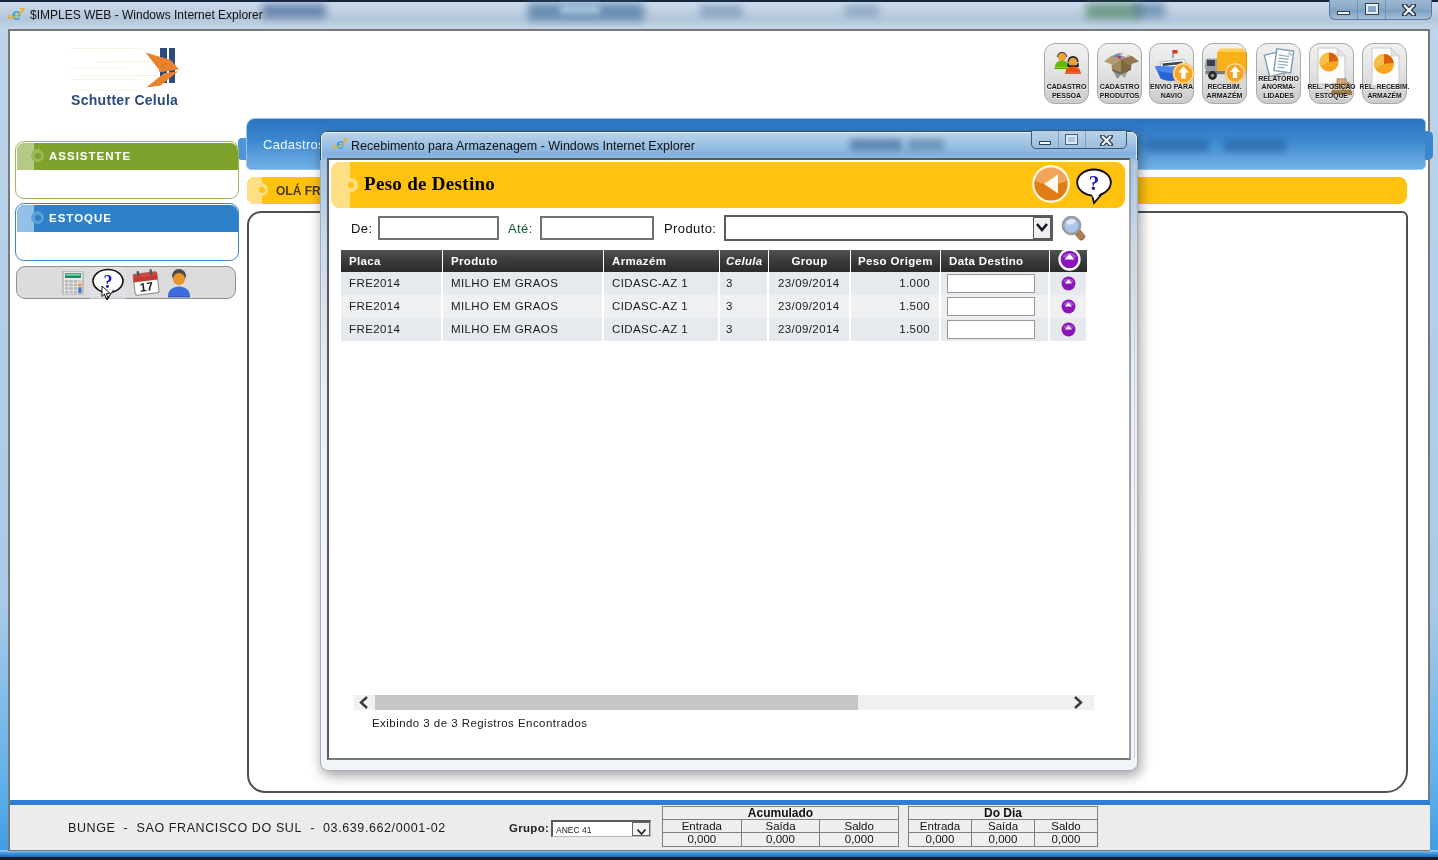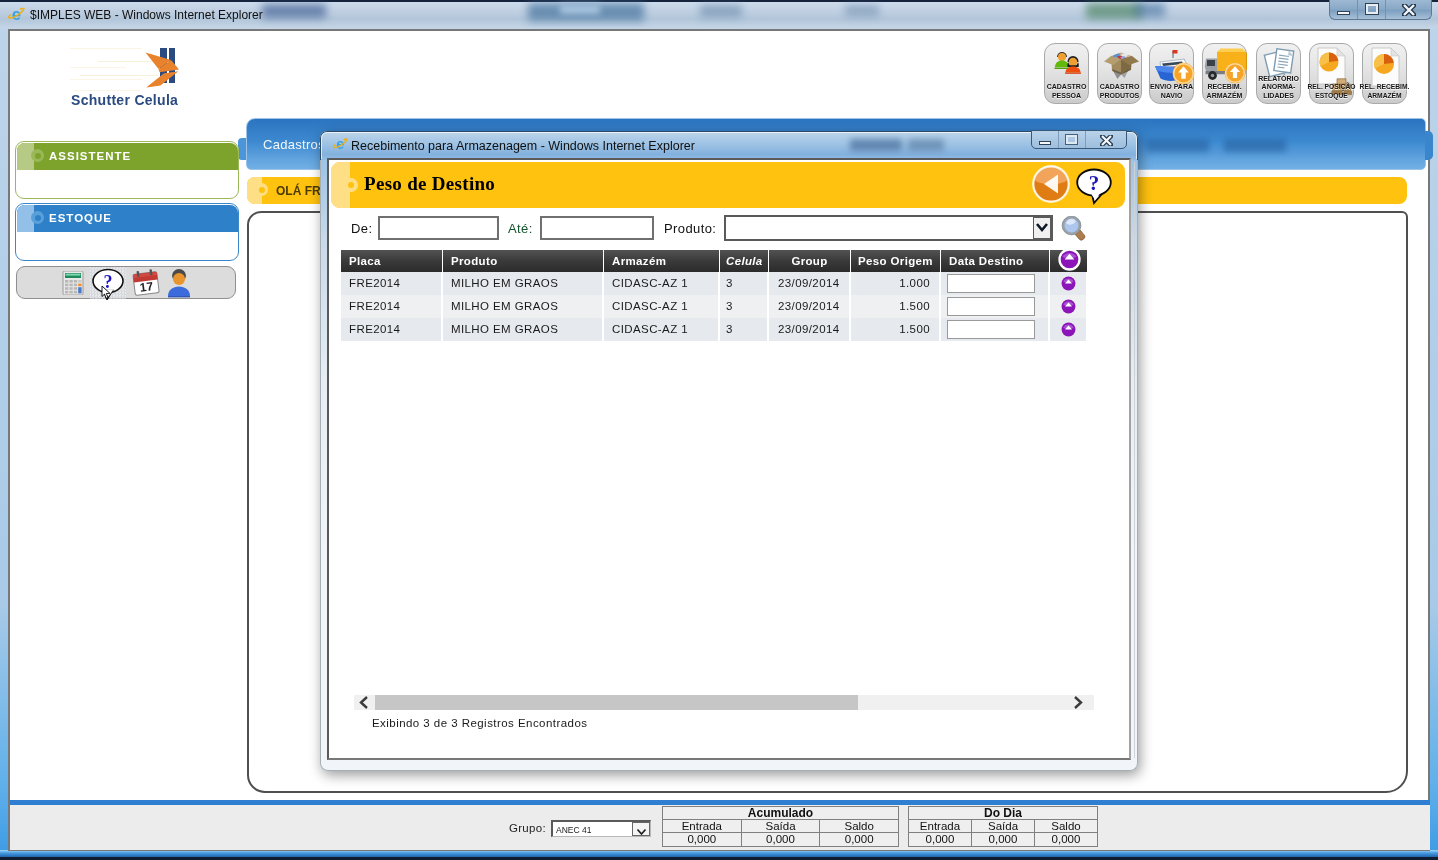--- a/index.html
+++ b/index.html
@@ -266,21 +266,22 @@
  <path d="M2 28c0-6 5-9.5 11-9.5S24 22 24 28z" fill="#3c6cdc"></path>
  <path d="M2 28h22v1.4H2z" fill="#3058b8"></path>
 </svg>
 
 <svg class="abs" style="left:101px;top:286px;" width="10" height="15" viewBox="0 0 10 15">
  <path d="M1 0v10.5l2.5-2.4 1.6 4.2 1.9-.8-1.7-4 3.6-.2z" fill="#fff" stroke="#000" stroke-width=".9"></path>
 </svg>
 
 <div class="abs" style="left:10px;top:799.5px;width:1420px;height:6px;background:#2e7ed2;"></div>
 <div class="abs" style="left:10px;top:804.5px;width:1420px;height:45.5px;background:#ececec;"></div>
-<div class="abs" style="left:509px;top:822px;font-size:11.5px;font-weight:normal;color:#222;letter-spacing:.3px;">Grupo:</div>
+<div class="abs" style="left:68px;top:821px;font-size:12.5px;color:#1a1a1a;letter-spacing:.6px;">BUNGE&nbsp; - &nbsp;SAO FRANCISCO DO SUL&nbsp; - &nbsp;03.639.662/0001-02</div>
+<div class="abs" style="left:509px;top:822px;font-size:11.5px;font-weight:bold;color:#222;letter-spacing:.3px;">Grupo:</div>
 <div class="abs" style="left:551px;top:820px;width:100px;height:17px;background:#fff;border-top:2px solid #5a5a5a;border-left:2px solid #5a5a5a;border-right:1px solid #b8b8b8;border-bottom:1px solid #b8b8b8;">
  <div class="abs" style="left:3px;top:3px;font-size:8.5px;color:#222;text-align:center;">ANEC 41</div>
  <div class="abs" style="right:0px;top:0px;width:18px;height:14px;background:#f4f4f4;border:1px solid #666;text-align:center;">
   <svg width="11" height="9" viewBox="0 0 11 9" style="margin-top:2px;">
           <path d="M1.5 1.5l4 4.5 4-4.5" fill="none" stroke="#222" stroke-width="1.8"></path>
         </svg>
  </div>
 </div>
 <style>
 .ftab{position:absolute;top:806px;height:41px;border:1px solid #808080;background:#efefef;}

